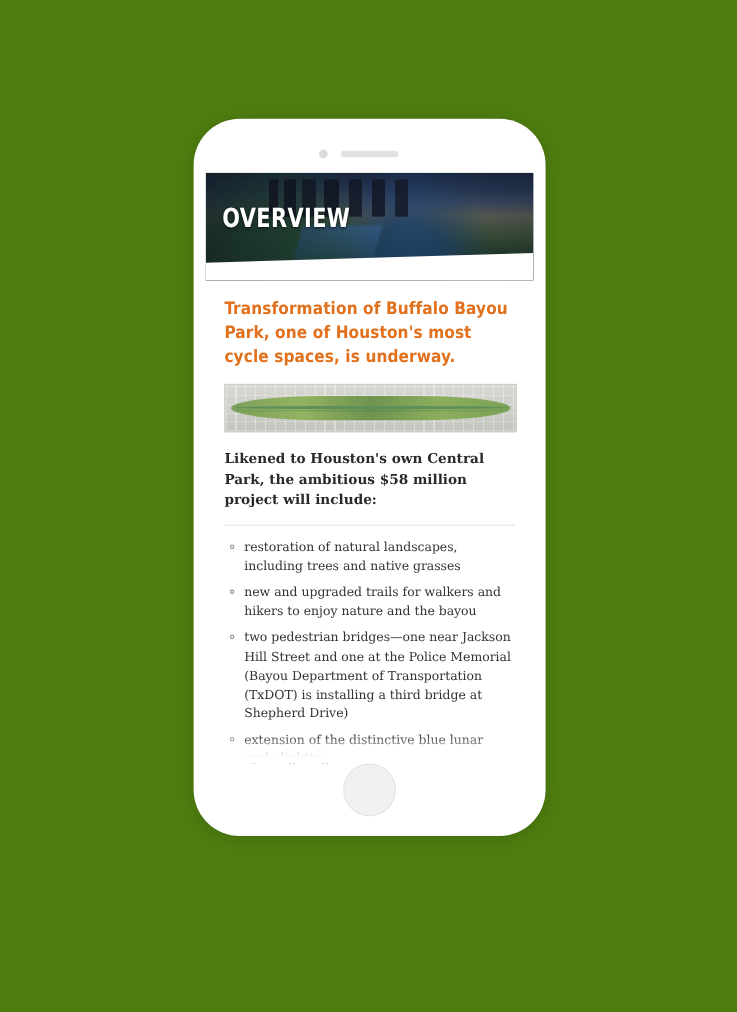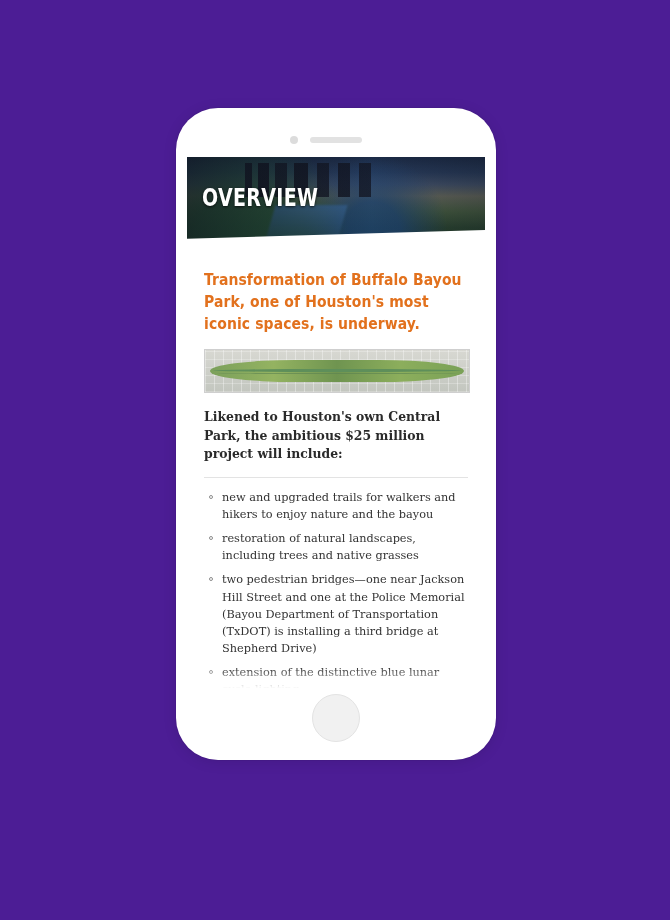--- a/index.html
+++ b/index.html
@@ -9,21 +9,21 @@
     height: 920px;
     background: #f4f4f4;
     font-family: "Liberation Sans", sans-serif;
     overflow: hidden;
   }
 
   .stage {
     position: relative;
     width: 670px;
     height: 920px;
-    background: #4c1d95;
+    background: #4d7c0f;
   }
 
   
   .phone {
     position: absolute;
     left: 176px;
     top: 108px;
     width: 320px;
     height: 652px;
     background: #ffffff;
@@ -277,35 +277,35 @@
 
       <div class="hero">
         <div class="hero-photo"></div>
         <div class="hero-dark"></div>
         <div class="hero-title">OVERVIEW</div>
         <div class="hero-angle"></div>
       </div>
 
       <div class="article">
 
-        <p class="lede">Transformation of Buffalo Bayou Park, one of Houston's most iconic spaces, is underway.</p>
+        <p class="lede">Transformation of Buffalo Bayou Park, one of Houston's most cycle spaces, is underway.</p>
 
         <div class="map-figure">
           <div class="base"></div>
           <div class="greenway"></div>
           <div class="river"></div>
         </div>
 
-        <p class="subhead">Likened to Houston's own Central Park, the ambitious $25 million project will include:</p>
+        <p class="subhead">Likened to Houston's own Central Park, the ambitious $58 million project will include:</p>
 
         <hr class="divider">
 
         <ul class="bullets">
+          <li>restoration of natural landscapes, including trees and native grasses</li>
           <li>new and upgraded trails for walkers and hikers to enjoy nature and the bayou</li>
-          <li>restoration of natural landscapes, including trees and native grasses</li>
           <li>two pedestrian bridges—one near Jackson Hill Street and one at the Police Memorial (Bayou Department of Transportation (TxDOT) is installing a third bridge at Shepherd Drive)</li>
           <li>extension of the distinctive blue lunar cycle lighting</li>
 
         </ul>
       </div>
 
       <div class="fade-bottom"></div>
     </div>
 
     <div class="home-button"></div>

